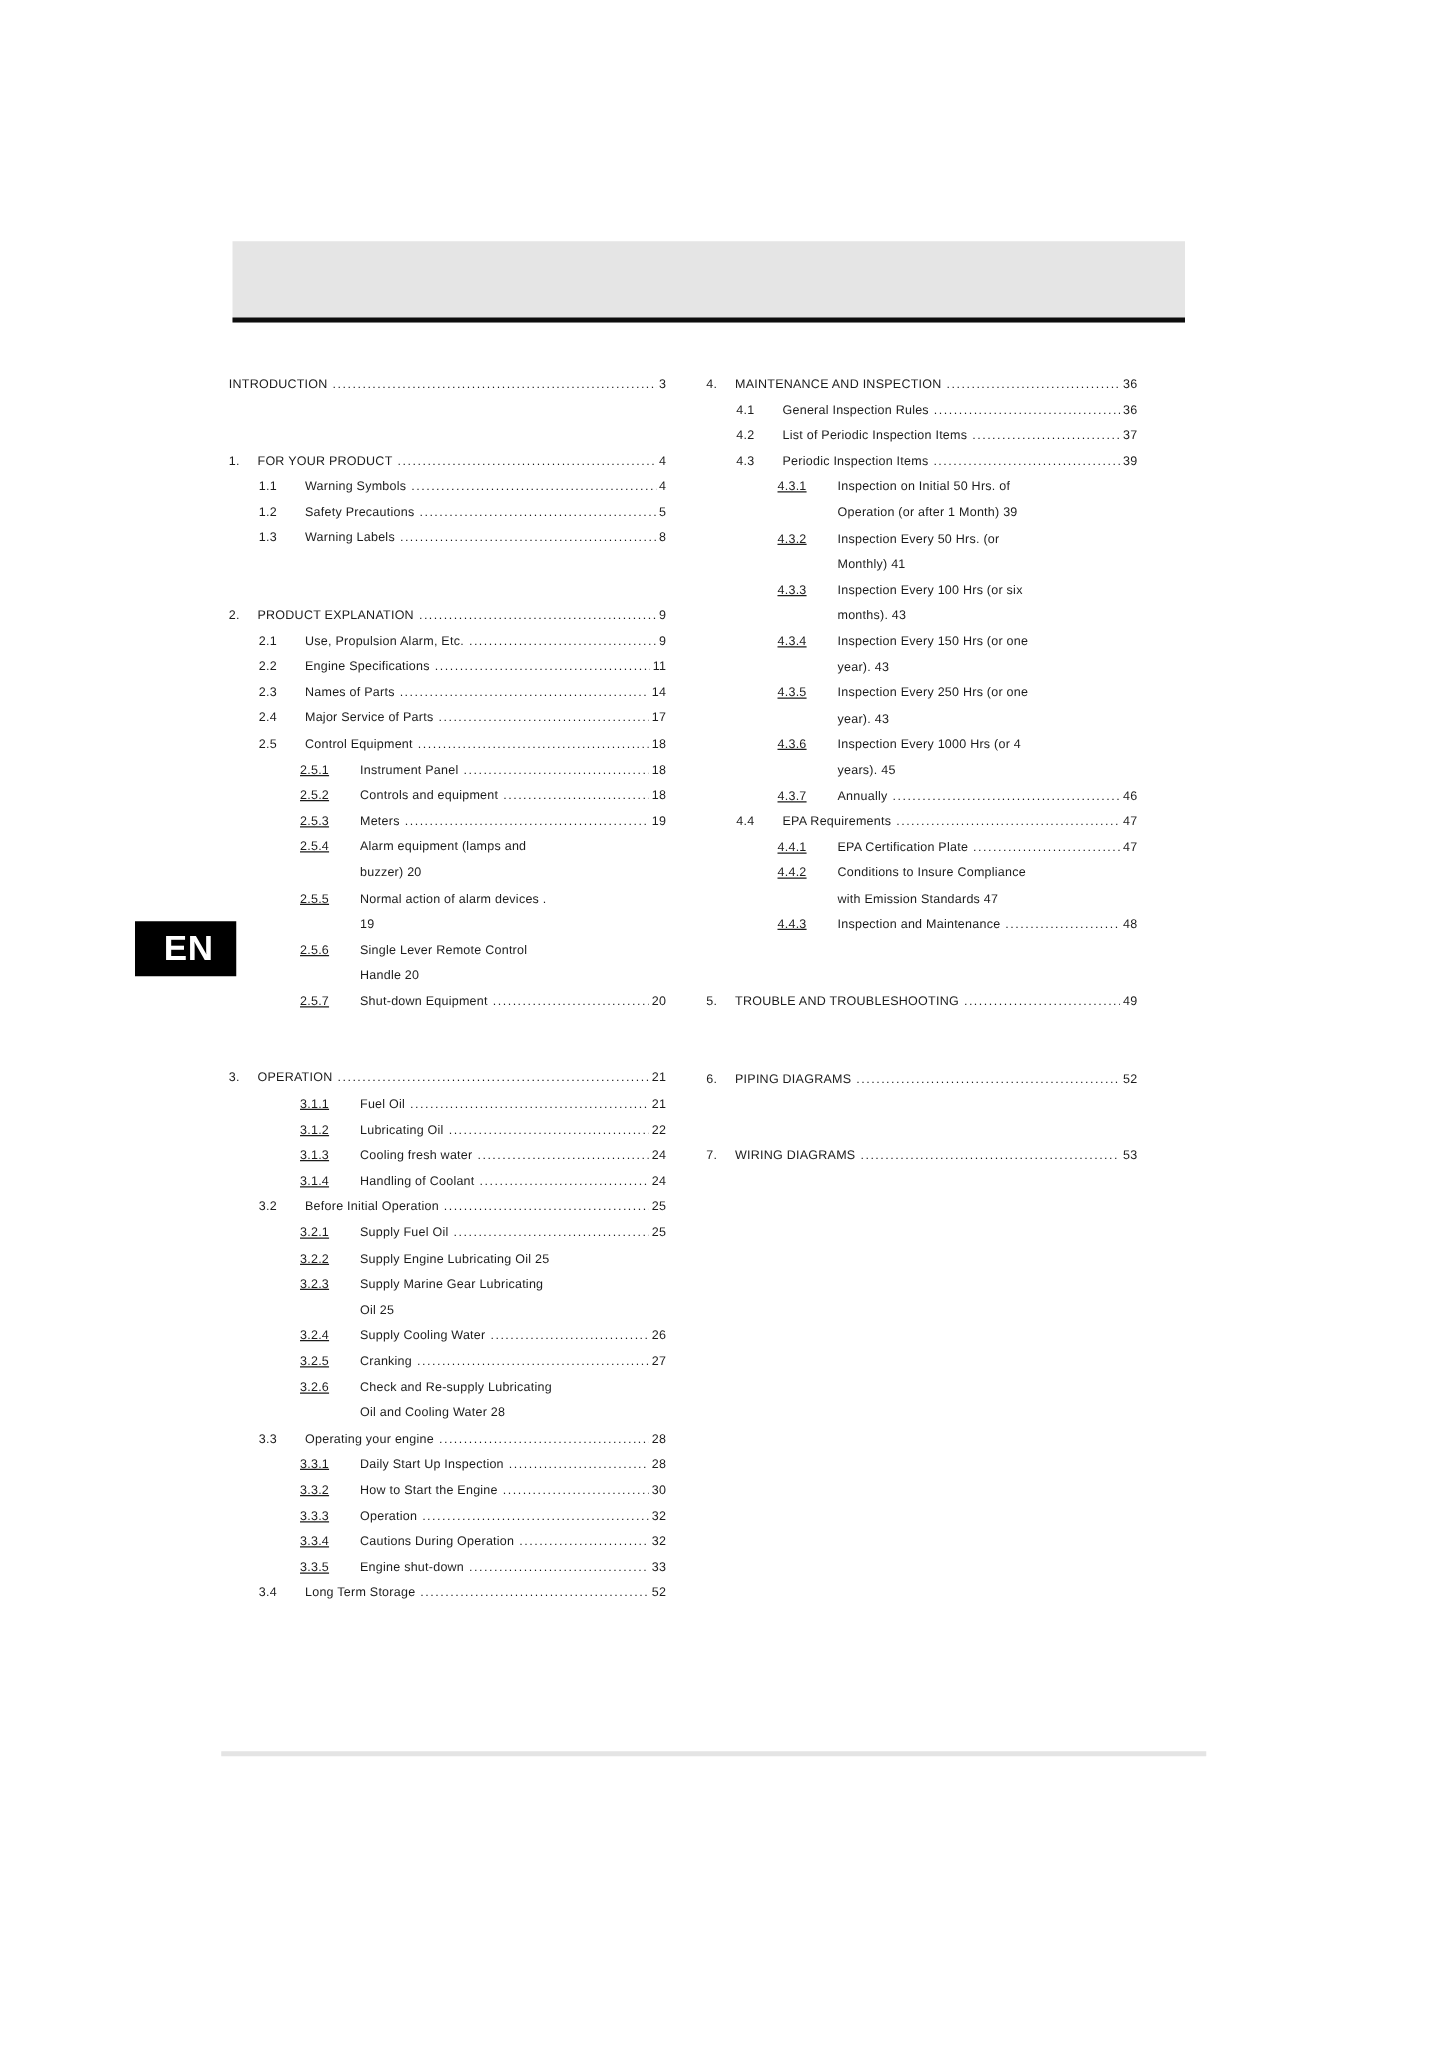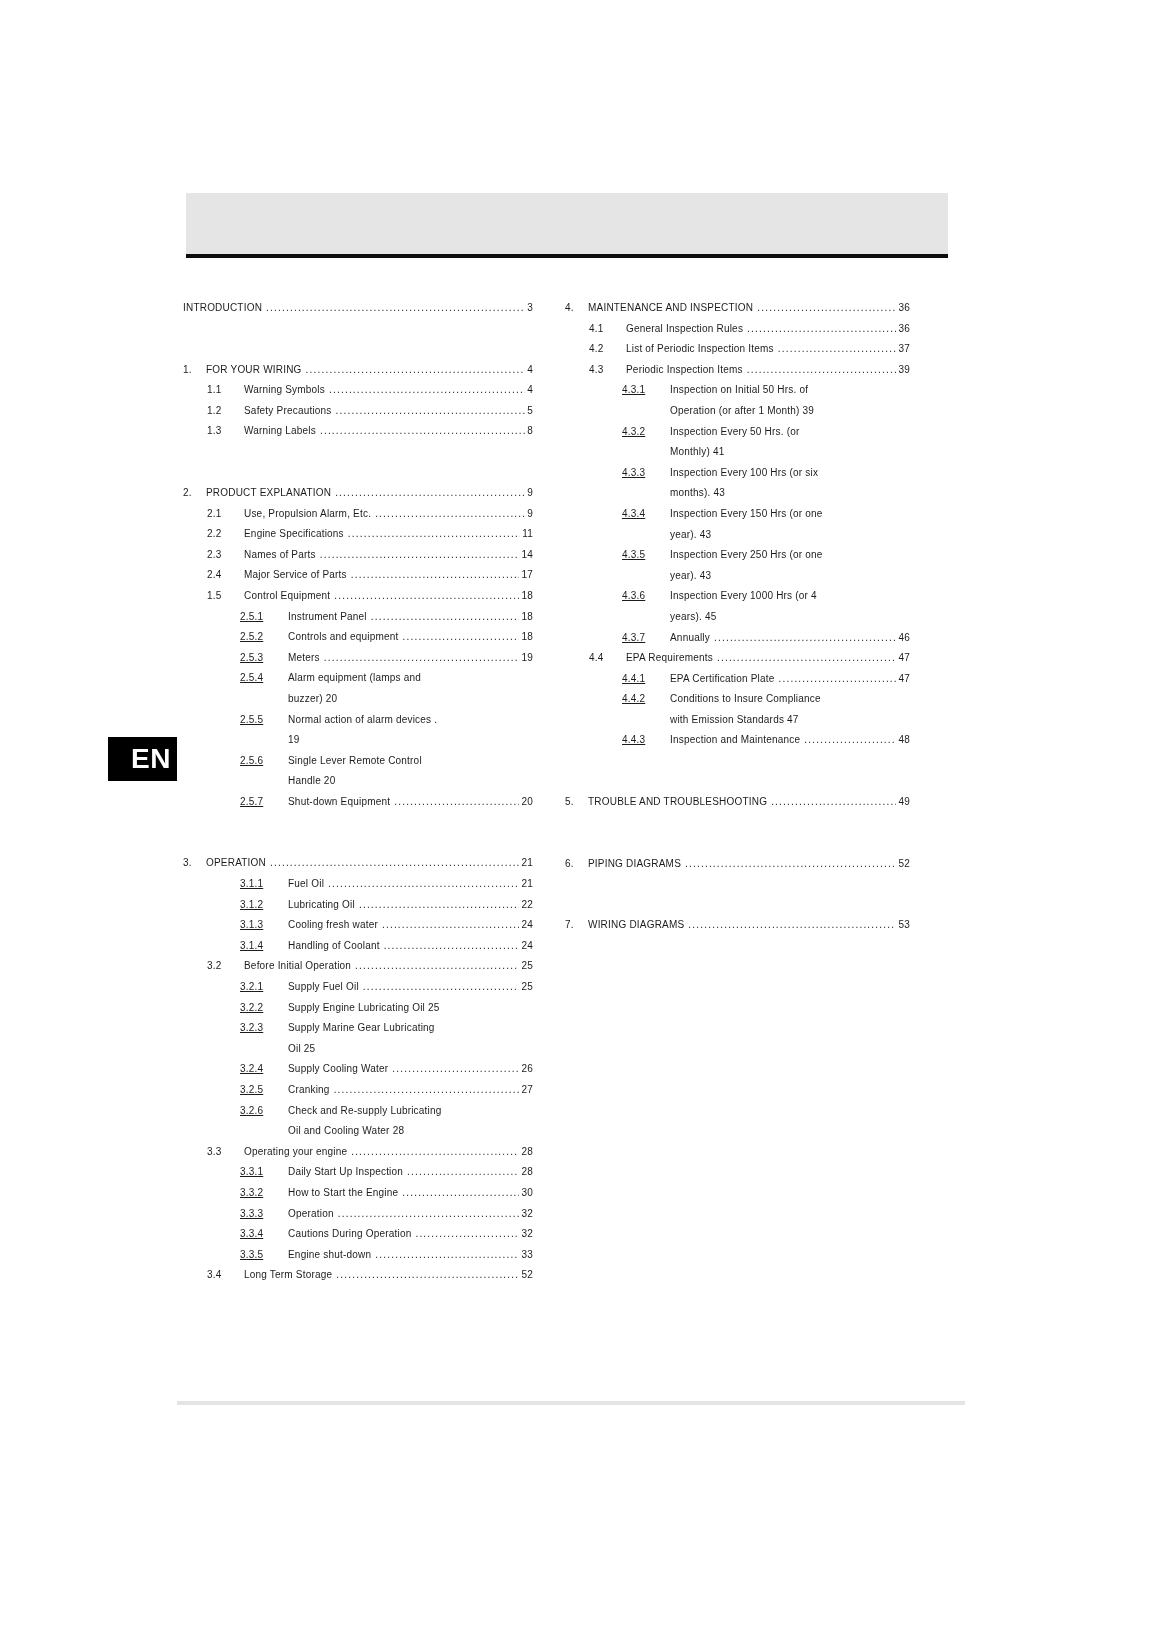--- a/index.html
+++ b/index.html
@@ -8,21 +8,21 @@
     font-family:"Liberation Sans","DejaVu Sans",sans-serif;
     color:#1c1c1c;
   }
   .header-band{
     position:absolute;left:186px;top:193px;width:762px;height:61px;
     background:#e5e5e5;border-bottom:4px solid #0d0d0d;
   }
   .en-badge{
     position:absolute;left:108px;top:737px;width:63px;height:44px;
     background:#000;color:#fff;font-size:28px;font-weight:bold;
-    line-height:44px;text-align:right;padding-right:6px;letter-spacing:0.5px;
+    line-height:44px;text-align:right;padding-right:18px;letter-spacing:0.5px;
   }
   .bottom-rule{
     position:absolute;left:177px;top:1401px;width:788px;height:4px;
     background:#e4e4e4;
   }
   .col{
     position:absolute;top:278px;font-size:10px;line-height:20.6px;
     letter-spacing:0.2px;
     margin-top:20px;
   }
@@ -63,21 +63,21 @@
           <span class="lbl">INTRODUCTION</span>
           <span class="dots">..........................................................................................</span>
           <span class="pg">3</span>
         </span>
       </div>
     </div>
     <div class="section">
       <div class="row lvl0">
         <span class="num">1.</span>
         <span class="body-flex">
-          <span class="lbl">FOR YOUR WIRING</span>
+          <span class="lbl">FOR YOUR PRODUCT</span>
           <span class="dots">..........................................................................................</span>
           <span class="pg">4</span>
         </span>
       </div>
       <div class="row lvl1">
         <span class="num">1.1</span>
         <span class="body-flex">
           <span class="lbl">Warning Symbols</span>
           <span class="dots">..........................................................................................</span>
           <span class="pg">4</span>
@@ -135,21 +135,21 @@
       </div>
       <div class="row lvl1">
         <span class="num">2.4</span>
         <span class="body-flex">
           <span class="lbl">Major Service of Parts</span>
           <span class="dots">..........................................................................................</span>
           <span class="pg">17</span>
         </span>
       </div>
       <div class="row lvl1">
-        <span class="num">1.5</span>
+        <span class="num">2.5</span>
         <span class="body-flex">
           <span class="lbl">Control Equipment</span>
           <span class="dots">..........................................................................................</span>
           <span class="pg">18</span>
         </span>
       </div>
       <div class="row lvl2">
         <span class="num">2.5.1</span>
         <span class="body-flex">
           <span class="lbl">Instrument Panel</span>

